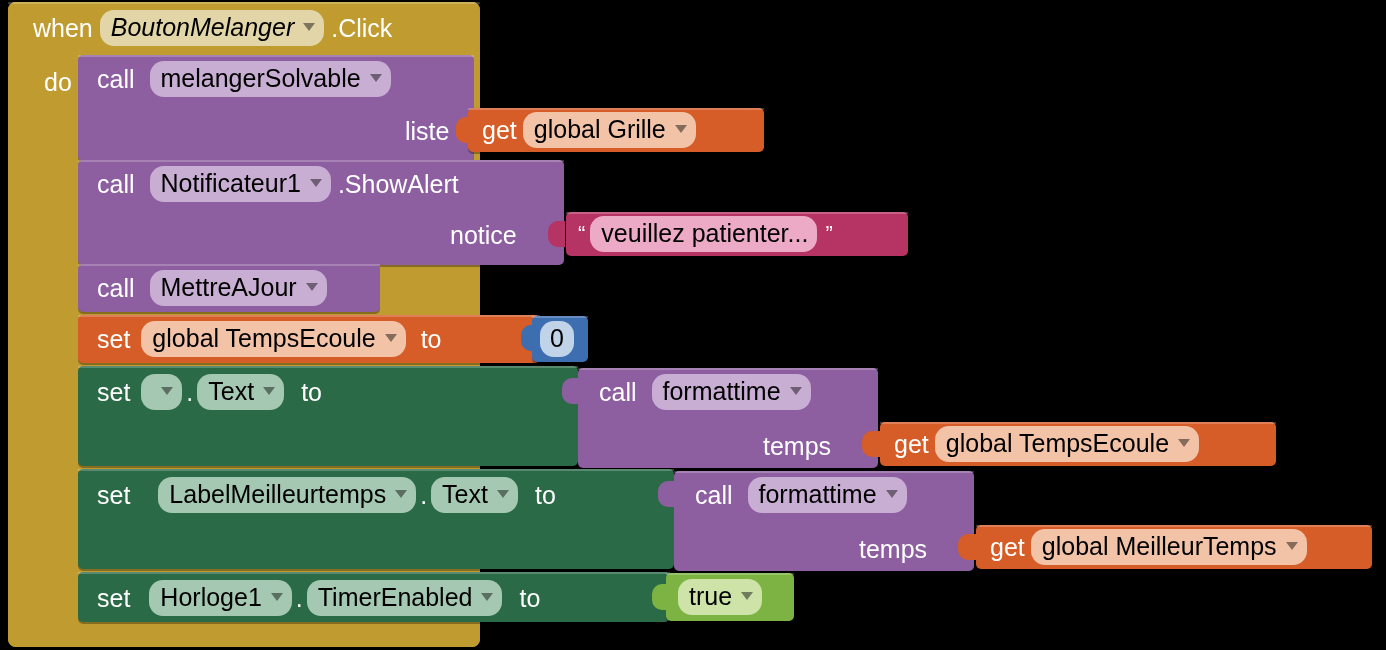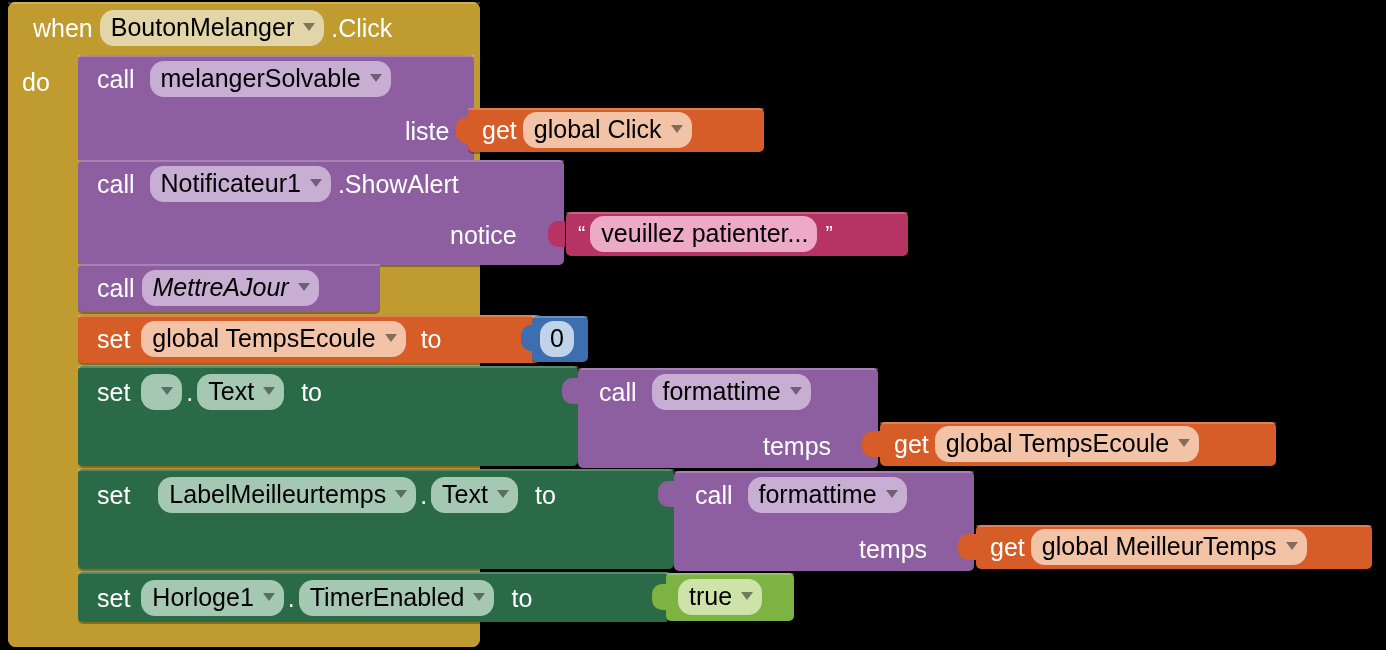--- a/index.html
+++ b/index.html
@@ -47,21 +47,21 @@
     height: 36px;
   }
   .field .caret {
     display:inline-block;
     margin-left: 9px;
     width: 0; height: 0;
     border-left: 6px solid transparent;
     border-right: 6px solid transparent;
     border-top: 8px solid rgba(0,0,0,0.45);
   }
-  .c-event-f { background:#e2d5a8; }
+  .c-event-f { background:#e2d5a8;font-style:italic; }
   .c-proc    { background:#8a5a9b; background:#8d5fa0; }
   .c-proc-f  { background:#c9aed4;align-items:center; }
   .c-var     { background:#d9652a; background:#d65c28; }
   .c-var-f   { background:#f2c3a7; }
   .c-set     { background:#2d6a4a; background:#2b6a47; }
   .c-set-f   { background:#a5c8b2; }
   .c-text    { background:#b8336a; background:#b63463; }
   .c-text-f  { background:#edaac6; }
   .c-math    { background:#3a6ba5; background:#3d6eb0; }
   .c-math-f  { background:#c0d3e8; }
@@ -124,21 +124,21 @@
 
     <div class="row" style="left:18px; top:2px;">
       <span class="kw">when</span>
       <span class="field c-event-f">
         <span>BoutonMelanger</span>
         <span class="caret"></span>
       </span>
       <span class="kw">.Click</span>
     </div>
 
-    <div class="row" style="left:7px; top:56px;">
+    <div class="row" style="left:29px; top:56px;">
       <span class="kw">do</span>
     </div>
   </div>
 
   <div class="blk c-proc" style="left:78px; top:55px; width:396px; height:106px;">
     <div class="hl"></div>
   </div>
   <div class="row" style="left:90px; top:55px;">
     <span class="kw">call</span>
     <span class="field c-proc-f" style="margin-left:8px;">
@@ -152,21 +152,21 @@
 
   <div class="socket c-var" style="left:456px; top:117px;"></div>
 
   <div class="blk c-var" style="left:468px; top:108px; width:296px; height:44px;">
       <div class="hl"></div>
     </div>
   <div class="plug c-var" style="left:456px; top:117px; border-radius:10px 0 0 10px;"></div>
   <div class="row" style="left:482px; top:108px; height:44px;">
     <span class="kw" style="padding:0 6px 0 0;">get</span>
     <span class="field c-var-f">
-      <span>global Click</span>
+      <span>global Grille</span>
       <span class="caret"></span>
     </span>
   </div>
 
   <div class="blk c-proc" style="left:78px; top:160px; width:486px; height:105px;">
       <div class="hl"></div>
     </div>
   <div class="row" style="left:90px; top:160px;">
     <span class="kw">call</span>
     <span class="field c-proc-f" style="margin-left:8px;">
@@ -190,21 +190,21 @@
       <span>veuillez patienter...</span>
     </span>
     <span class="kw" style="padding:0 0 0 8px; font-size:22px;">”</span>
   </div>
 
   <div class="blk c-proc" style="left:78px; top:264px; width:302px; height:48px;">
       <div class="hl"></div>
     </div>
   <div class="row" style="left:90px; top:264px;">
     <span class="kw">call</span>
-    <span class="field c-proc-f" style="font-style:italic;">
+    <span class="field c-proc-f" style="margin-left:8px;">
       <span>MettreAJour</span>
       <span class="caret"></span>
     </span>
   </div>
 
   <div class="blk c-var" style="left:78px; top:315px; width:462px; height:48px;">
       <div class="hl"></div>
     </div>
   <div class="row" style="left:90px; top:315px;">
     <span class="kw">set</span>
@@ -315,21 +315,21 @@
       <span>global MeilleurTemps</span>
       <span class="caret"></span>
     </span>
   </div>
 
   <div class="blk c-set" style="left:78px; top:572px; width:592px; height:50px;">
       <div class="hl"></div>
     </div>
   <div class="row" style="left:90px; top:574px;">
     <span class="kw">set</span>
-    <span class="field c-set-f" style="margin-left:4px;">
+    <span class="field c-set-f" style="margin-left:12px;">
       <span>Horloge1</span>
       <span class="caret"></span>
     </span>
     <span class="dot">.</span>
     <span class="field c-set-f">
       <span>TimerEnabled</span>
       <span class="caret"></span>
     </span>
     <span class="kw" style="margin-left:10px;">to</span>
   </div>

